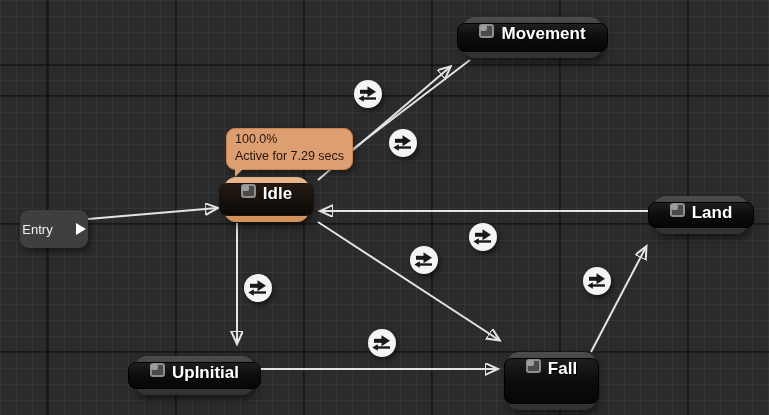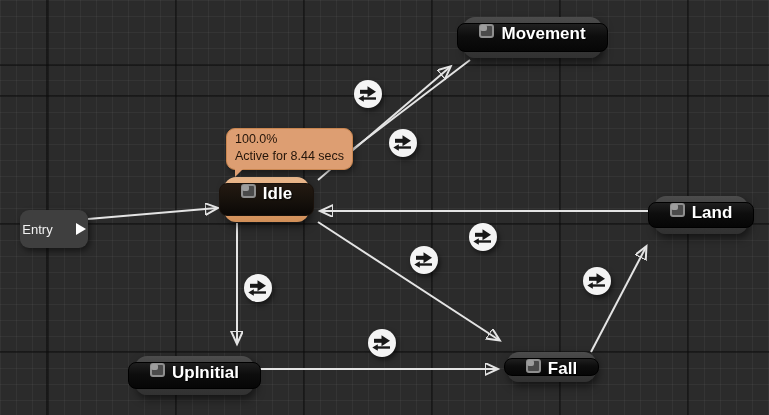--- a/index.html
+++ b/index.html
@@ -205,25 +205,25 @@
     </div>
   </div>
 
   <div class="state" style="left:135px;top:356px;width:119px;height:39px">
     <div class="pill">
       <span class="sicon"></span>
       <span class="label">UpInitial</span>
     </div>
   </div>
 
-  <div class="state" style="left:507px;top:352px;width:89px;height:30px">
+  <div class="state" style="left:507px;top:352px;width:89px;height:58px">
     <div class="pill">
       <span class="sicon"></span>
       <span class="label">Fall</span>
     </div>
   </div>
 
   <div id="tooltip">
     <div>100.0%</div>
-    <div>Active for 8.44 secs</div>
+    <div>Active for 7.29 secs</div>
   </div>
 
 </div>
 
 </body></html>

